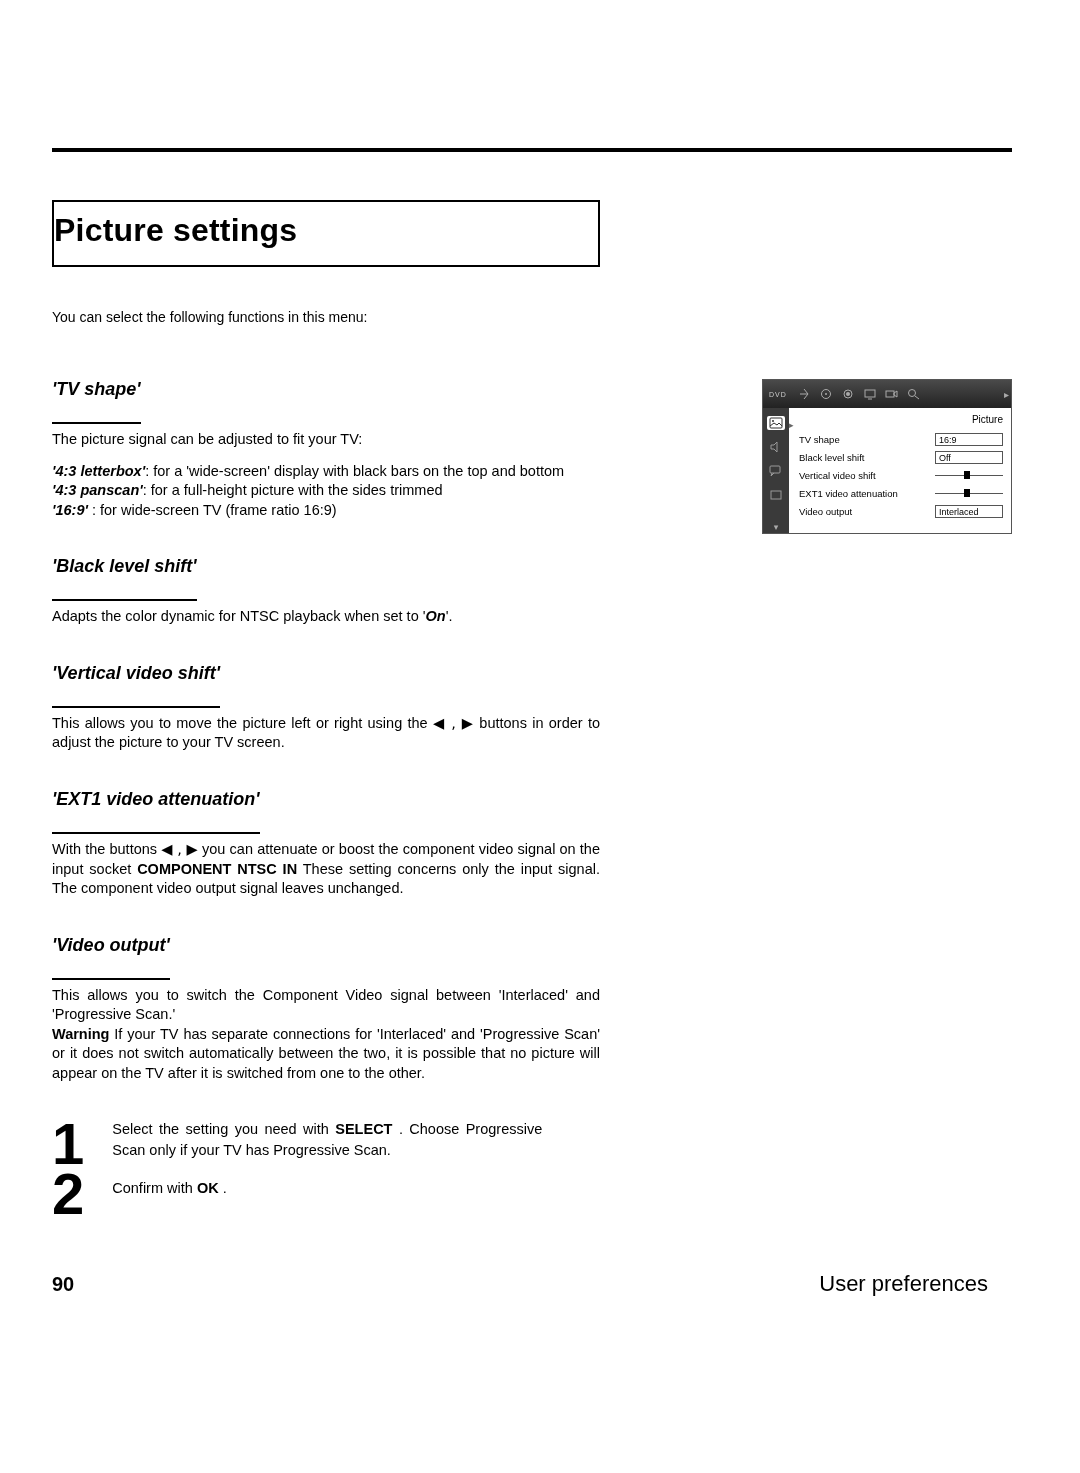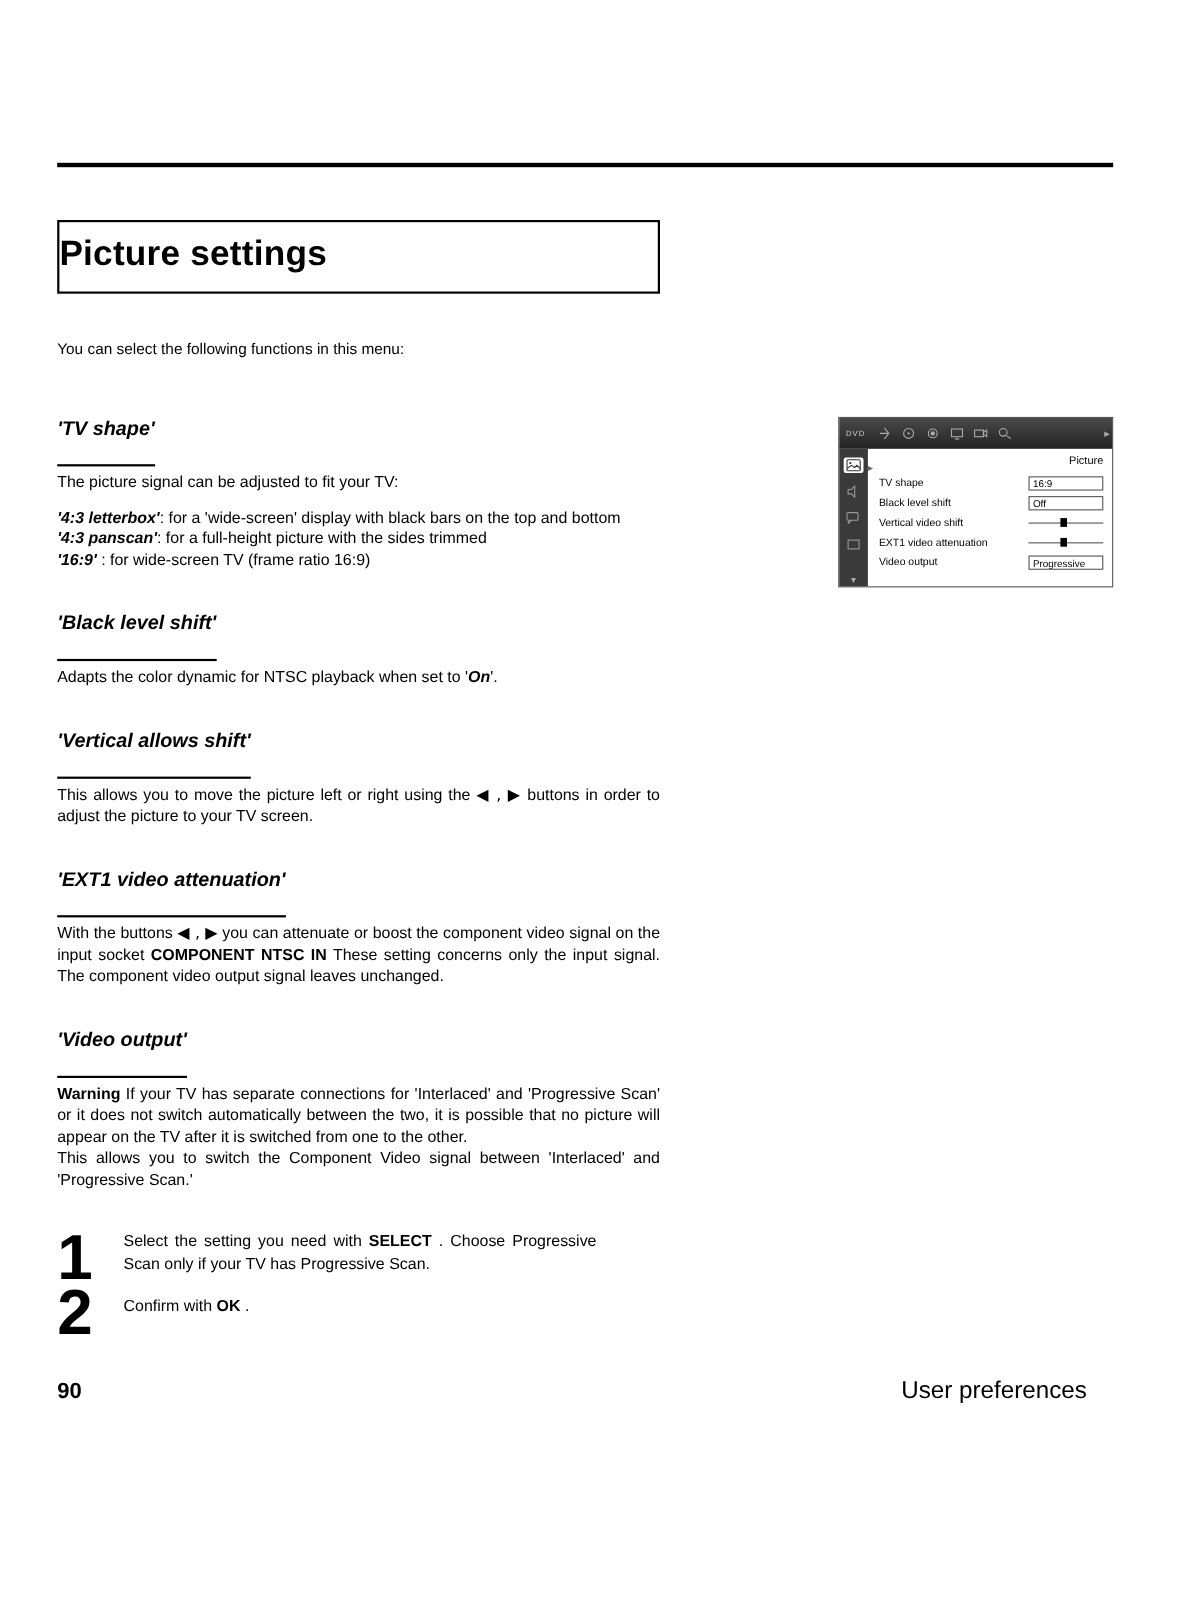--- a/index.html
+++ b/index.html
@@ -159,21 +159,21 @@
   .osd-slider .knob {
     position:absolute; top:50%; left:32px;
     width:6px; height:8px;
     background:#000;
     transform:translate(-50%,-50%);
   }
 
   .footer {
     position: absolute;
     left: 52px; right: 92px;
-    bottom: 196px;
+    bottom: 176px;
     display: flex;
     justify-content: space-between;
     align-items: baseline;
     font-size: 14.5px;
   }
   .footer .pnum { font-size: 20px; font-weight: bold; }
   .footer .pname { font-size: 22px; }
 </style>
 </head>
 <body>
@@ -205,39 +205,39 @@
     </div>
 
     <div class="sect">
       <div class="sect-h">'Black level shift'</div>
       <p class="para">
         <span>Adapts the color dynamic for NTSC playback when set to '</span><span class="bold-inline" style="font-style:italic">On</span><span>'.</span>
       </p>
     </div>
 
     <div class="sect">
-      <div class="sect-h">'Vertical allows shift'</div>
+      <div class="sect-h">'Vertical video shift'</div>
       <p class="para">
         <span>This allows you to move the picture left or right using the </span><span class="arrows">◀ , ▶</span><span> buttons in order to adjust the picture to your TV screen.</span>
       </p>
     </div>
 
     <div class="sect">
       <div class="sect-h">'EXT1 video attenuation'</div>
       <p class="para">
         <span>With the buttons </span><span class="arrows">◀ , ▶</span><span> you can attenuate or boost the component video signal on the input socket </span><span class="bold-inline">COMPONENT NTSC IN</span><span> These setting concerns only the input signal. The component video output signal leaves unchanged.</span>
       </p>
     </div>
 
     <div class="sect" style="margin-bottom:12px;">
       <div class="sect-h">'Video output'</div>
+      <p class="para">This allows you to switch the Component Video signal between 'Interlaced' and 'Progressive Scan.'</p>
       <p class="para">
         <span class="bold-inline">Warning</span><span> If your TV has separate connections for 'Interlaced' and 'Progressive Scan' or it does not switch automatically between the two, it is possible that no picture will appear on the TV after it is switched from one to the other.</span>
       </p>
-      <p class="para">This allows you to switch the Component Video signal between 'Interlaced' and 'Progressive Scan.'</p>
     </div>
 
     <div class="steps">
       <div class="step-nums">
         <span>1</span>
         <span>2</span>
       </div>
       <div class="step-texts" style="max-width:430px;">
         <p>
           <span>Select the setting you need with </span><span class="bold-inline">SELECT</span><span> . Choose Progressive Scan only if your TV has Progressive Scan.</span>
@@ -336,21 +336,21 @@
               </span>
           </div>
           <div class="osd-row">
             <span class="osd-label">EXT1 video attenuation</span>
             <span class="osd-slider">
                 <span class="knob"></span>
               </span>
           </div>
           <div class="osd-row">
             <span class="osd-label">Video output</span>
-            <span class="osd-val">Progressive</span>
+            <span class="osd-val">Interlaced</span>
           </div>
         </div>
       </div>
     </div>
   </div>
 </div>
 
 <div class="footer">
   <span class="pnum">90</span>
   <span class="pname">User preferences</span>

